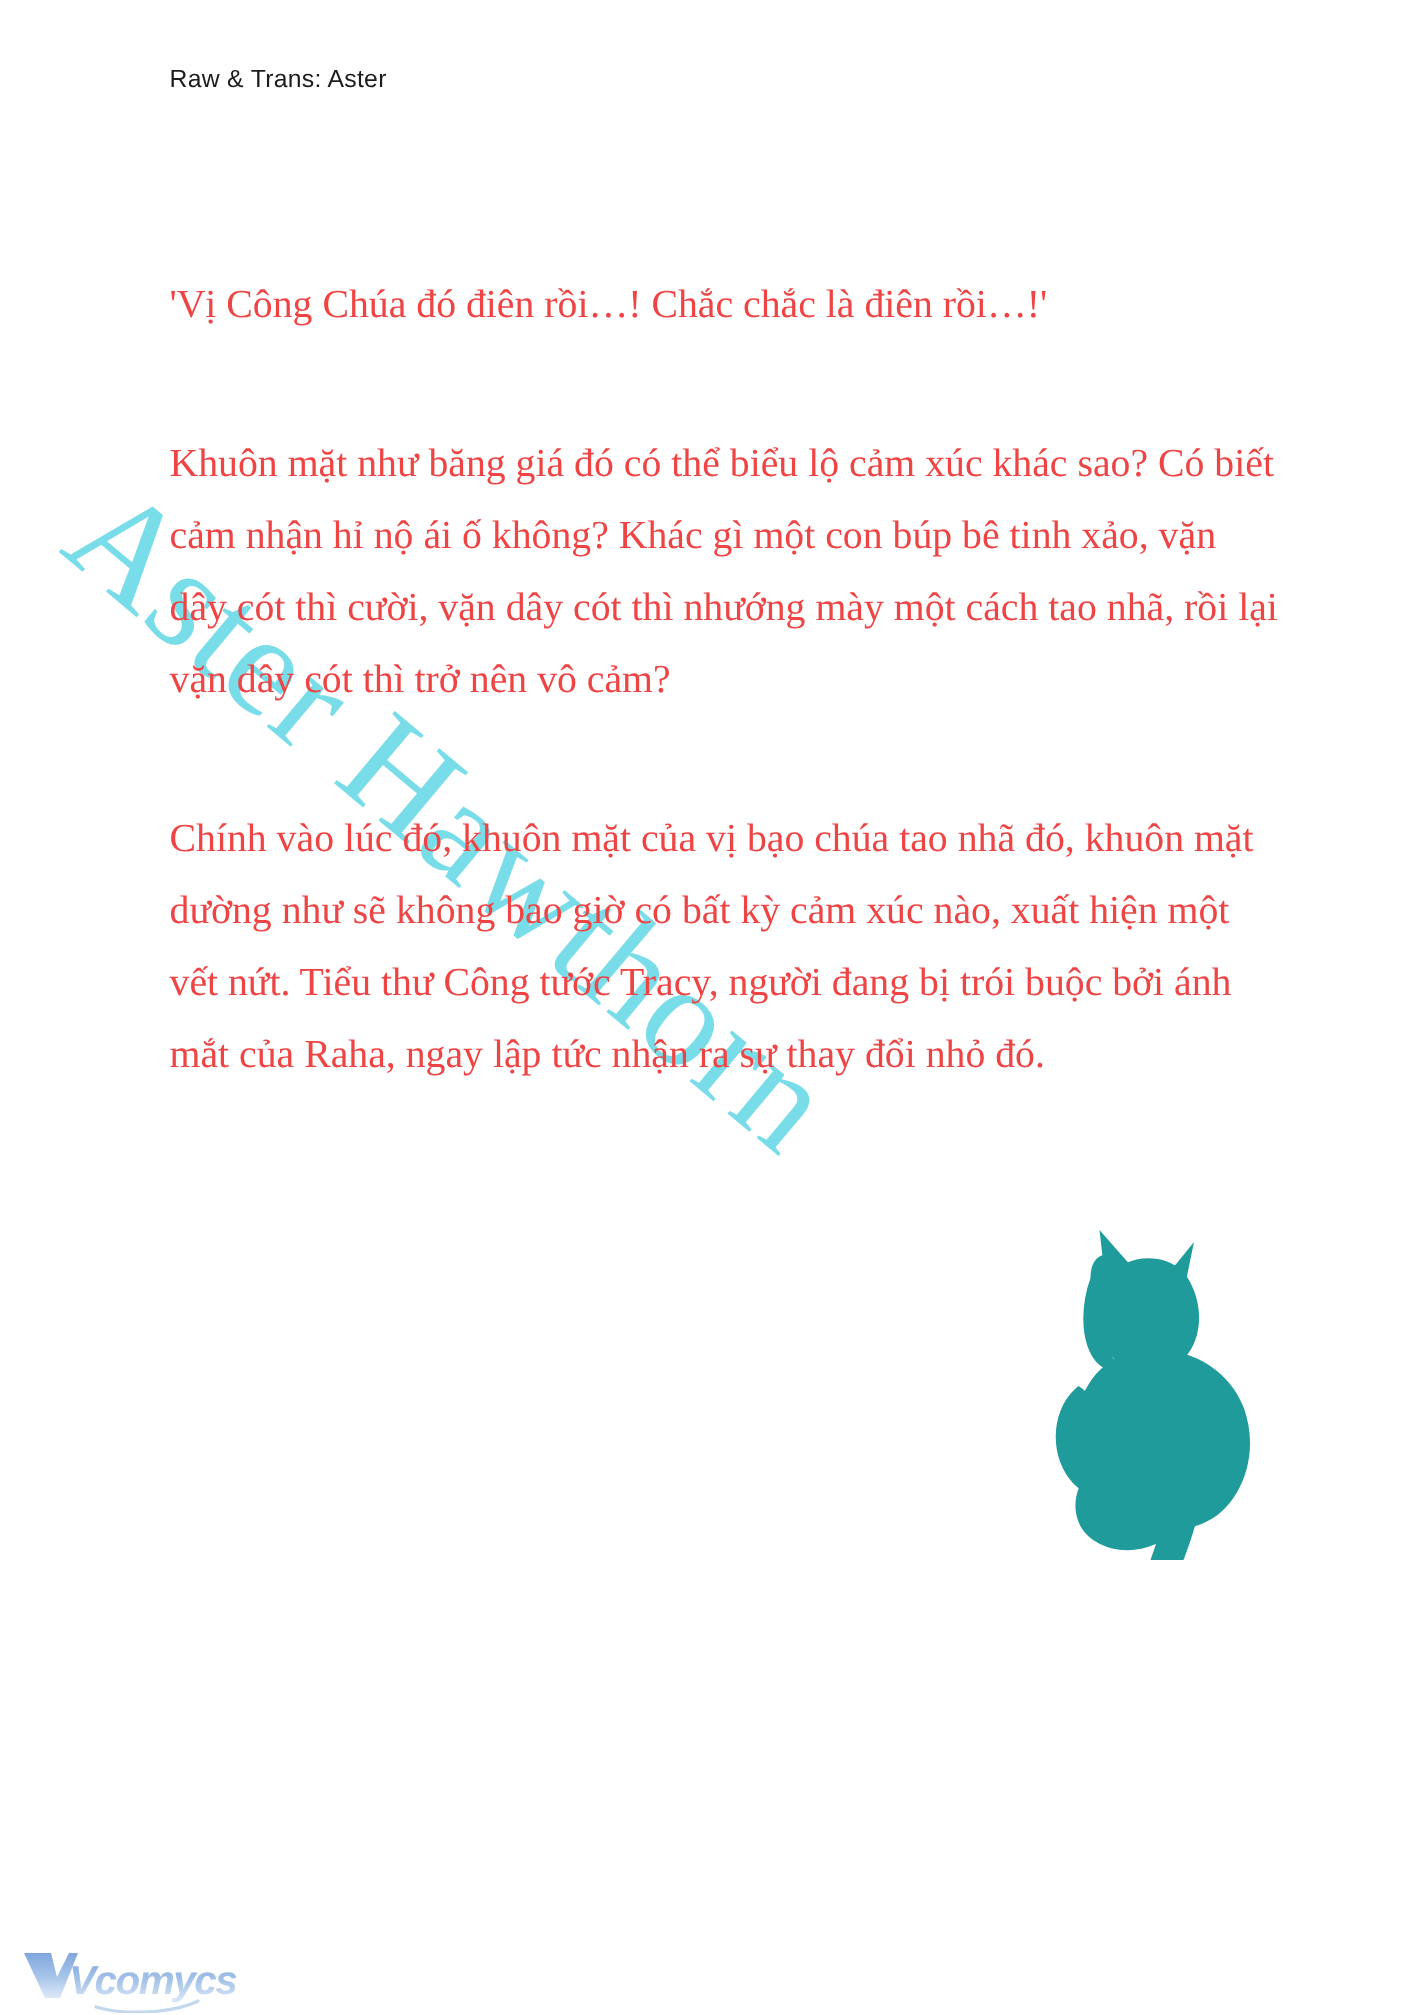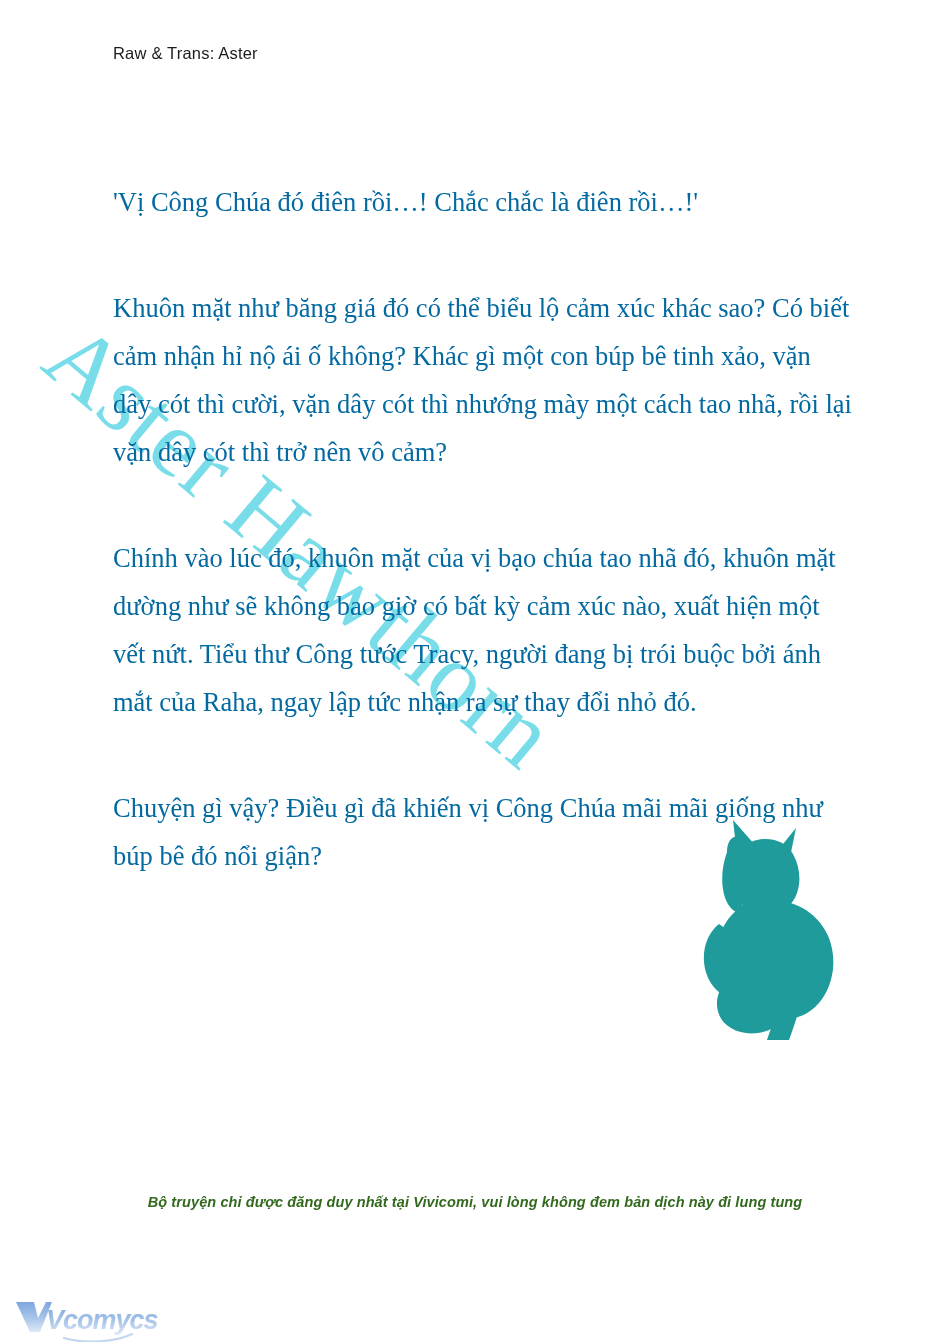--- a/index.html
+++ b/index.html
@@ -38,21 +38,21 @@
   .content {
     position: absolute;
     left: 113px;
     top: 178px;
     width: 740px;
     z-index: 3;
   }
   .para {
     font-size: 26.5px;
     line-height: 48px;
-    color: #0369a1;
+    color: #ef4444;
     margin: 0 0 58px 0;
     text-align: left;
     white-space: pre-line;
   }
   .para:last-child { margin-bottom: 0; }
 
   
   .watermark {
     position: absolute;
     left: 95px;
@@ -113,21 +113,20 @@
 <div class="page">
 
   <div class="header">Raw &amp; Trans: Aster</div>
 
   <div class="watermark">Aster Hawthorn</div>
 
   <div class="content">
     <p class="para">'Vị Công Chúa đó điên rồi…! Chắc chắc là điên rồi…!'</p>
     <p class="para">Khuôn mặt như băng giá đó có thể biểu lộ cảm xúc khác sao? Có biết cảm nhận hỉ nộ ái ố không? Khác gì một con búp bê tinh xảo, vặn dây cót thì cười, vặn dây cót thì nhướng mày một cách tao nhã, rồi lại vặn dây cót thì trở nên vô cảm?</p>
     <p class="para">Chính vào lúc đó, khuôn mặt của vị bạo chúa tao nhã đó, khuôn mặt dường như sẽ không bao giờ có bất kỳ cảm xúc nào, xuất hiện một vết nứt. Tiểu thư Công tước Tracy, người đang bị trói buộc bởi ánh mắt của Raha, ngay lập tức nhận ra sự thay đổi nhỏ đó.</p>
-    <p class="para">Chuyện gì vậy? Điều gì đã khiến vị Công Chúa mãi mãi giống như búp bê đó nổi giận?</p>
   </div>
 
   <svg class="cat-mascot" viewBox="0 0 215 228" xmlns="http://www.w3.org/2000/svg">
     <g fill="#1f9b9b">
 
       <path d="M78 8 L83 52 C83 52 96 44 110 44 C124 44 134 50 134 50 L141 16
                L124 37 C118 34 108 32 100 33 L78 8 Z"></path>
 
       <path d="M72 40 C72 20 88 22 96 30 C108 24 130 26 138 42
                C148 60 146 82 134 94 C120 108 92 110 78 98
@@ -143,21 +142,20 @@
 
       <path d="M72 168 C58 182 58 206 76 216 C92 226 118 222 130 206
                C142 190 138 168 124 160 C110 152 86 154 72 168 Z"></path>
 
       <path d="M126 186 C120 206 114 222 112 228 L134 228
                C140 212 146 194 146 180 C146 170 130 172 126 186 Z"></path>
     </g>
   </svg>
 
   <div class="footer">
-    <span class="footer-line">Bộ truyện chỉ được đăng duy nhất tại Vivicomi, vui lòng không đem bản dịch này đi lung tung</span>
   </div>
 
   <svg class="logo" viewBox="0 0 150 46" xmlns="http://www.w3.org/2000/svg">
     <defs>
       <linearGradient id="lgGrad" x1="0" y1="0" x2="0" y2="1">
         <stop offset="0%" stop-color="#7fa6dd"></stop>
         <stop offset="55%" stop-color="#a9c6ea"></stop>
         <stop offset="100%" stop-color="#dde9f7"></stop>
       </linearGradient>
     </defs>

